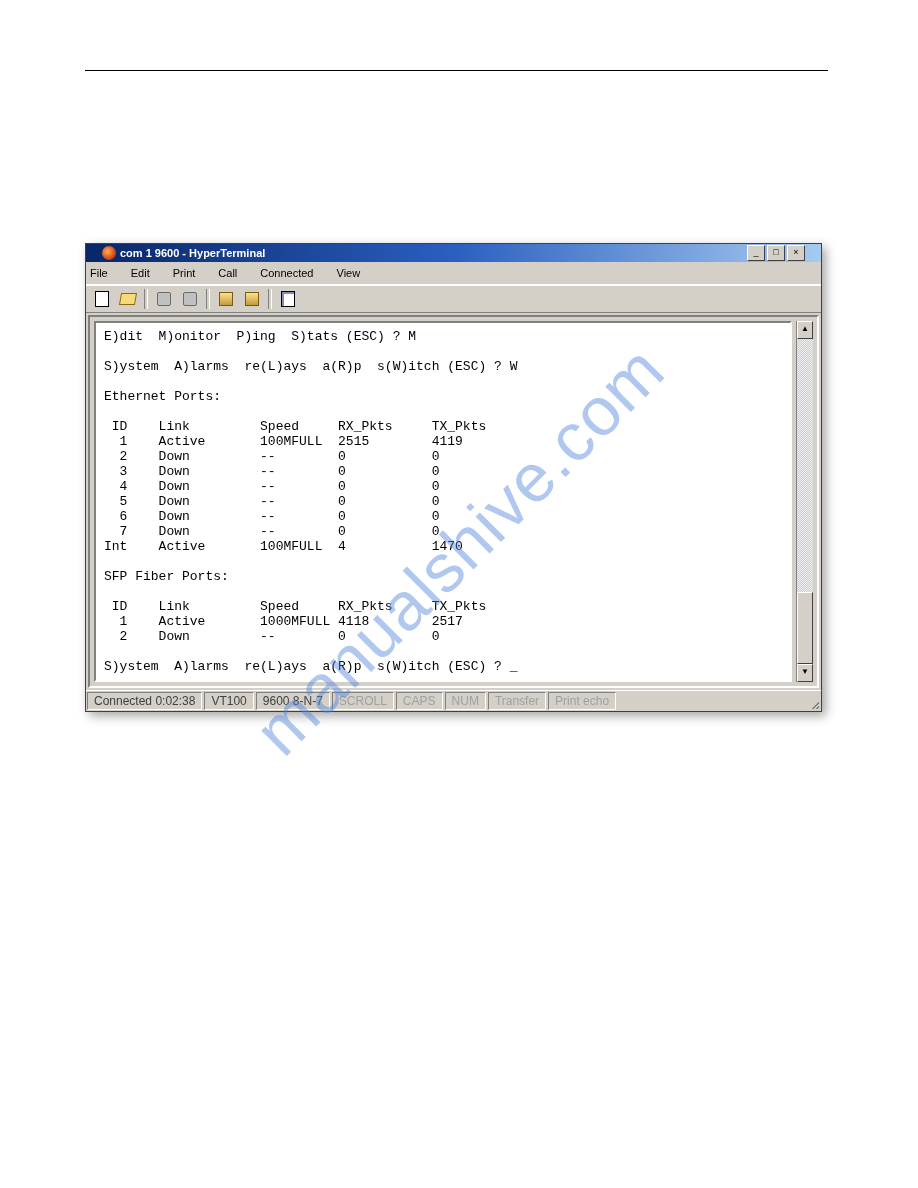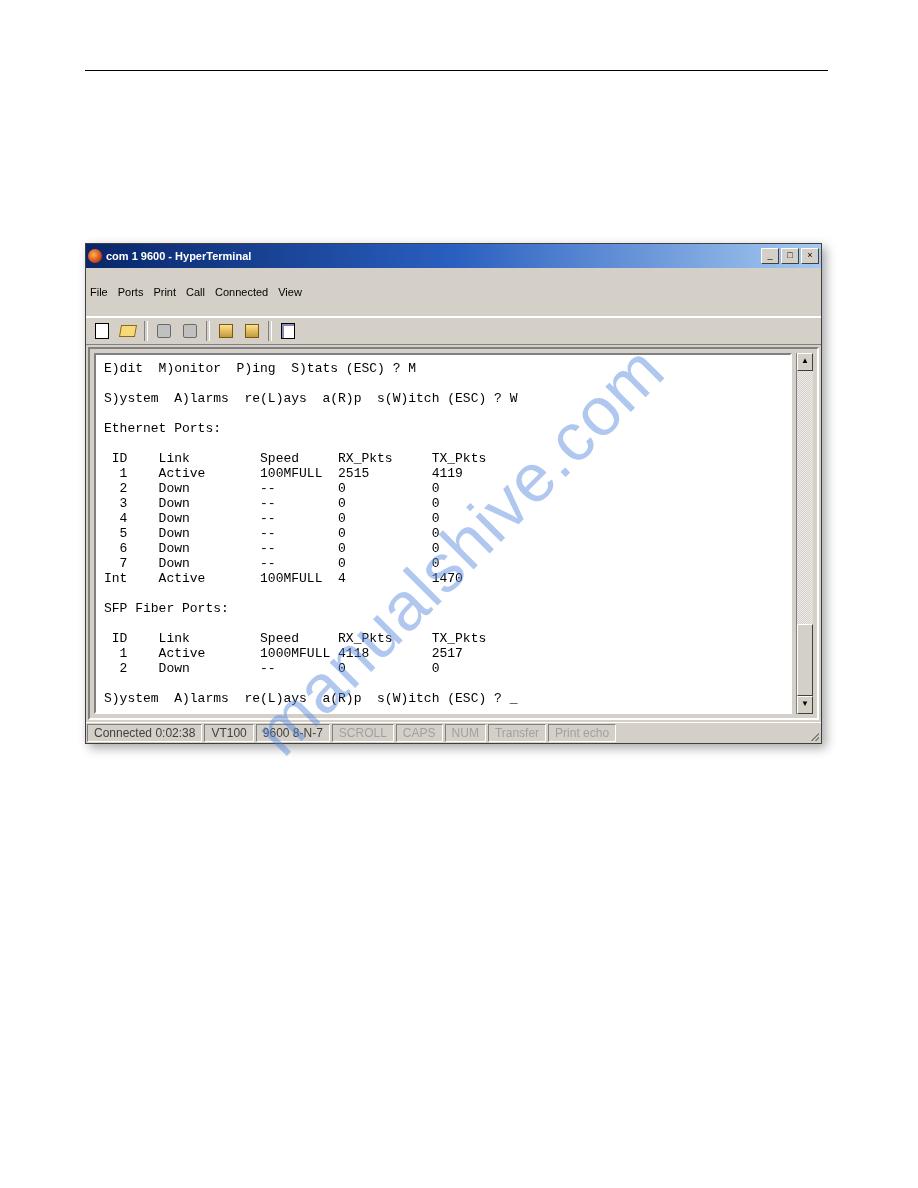--- a/index.html
+++ b/index.html
@@ -27,22 +27,22 @@
     border: 1px solid #404040;
     box-shadow: 4px 4px 10px rgba(0,0,0,0.35);
     font-family: Tahoma, Arial, sans-serif;
     font-size: 11px;
   }
   .titlebar {
     background: linear-gradient(to right, #082668, #2a5fc0, #a6caf0);
     color: #fff;
     display: flex;
     align-items: center;
-    height: 24px;
-    padding: 0 2px;
+    height: 18px;
+    padding: 0 16px;
   }
   .titlebar .icon {
     width: 14px;
     height: 14px;
     background: radial-gradient(circle at 40% 40%, #ffb05a 0%, #d24a1a 60%, #7a1e00 100%);
     border-radius: 50%;
     margin-right: 4px;
     flex: 0 0 auto;
   }
   .titlebar .title {
@@ -66,22 +66,22 @@
     font-family: "Segoe UI Symbol", Arial, sans-serif;
     font-size: 9px;
     line-height: 12px;
     text-align: center;
     color: #000;
     cursor: default;
   }
   .menubar {
     background: #d4d0c8;
     display: flex;
-    padding: 18px 4px;
-    gap: 10px;
+    padding: 5px 4px;
+    gap: 23px;
     font-size: 11px;
     color: #000;
     border-bottom: 1px solid #fff;
   }
   .menubar span { cursor: default; }
   .toolbar {
     background: #d4d0c8;
     display: flex;
     padding: 2px 4px;
     gap: 2px;
@@ -229,21 +229,21 @@
     <div class="title">com 1 9600 - HyperTerminal</div>
     <div class="winbtns">
       <div class="winbtn">_</div>
       <div class="winbtn">□</div>
       <div class="winbtn">×</div>
     </div>
   </div>
 
   <div class="menubar">
     <span>File</span>
-    <span>Ports</span>
+    <span>Edit</span>
     <span>Print</span>
     <span>Call</span>
     <span>Connected</span>
     <span>View</span>
   </div>
 
   <div class="toolbar">
     <div class="tbtn">
         <span class="ico-new"></span>
       </div>

